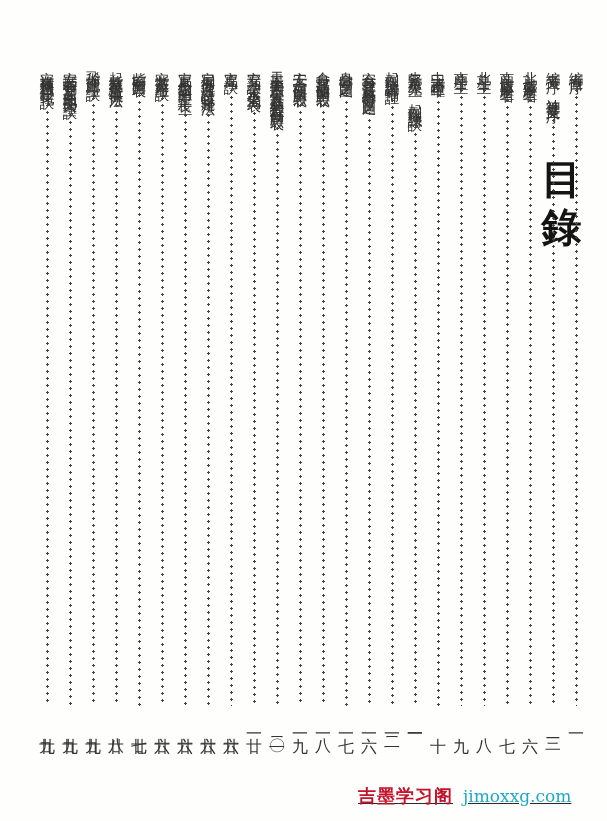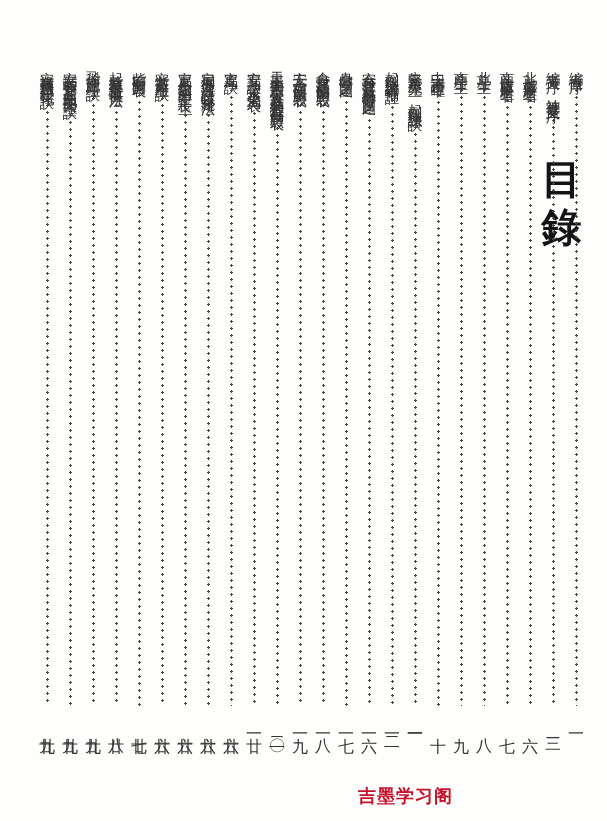--- a/index.html
+++ b/index.html
@@ -31,21 +31,21 @@
     background-image: radial-gradient(circle, #444 1px, transparent 1.3px);
     background-size: 3px 7px; background-repeat: repeat-y;
   }
   .pagenum {
     writing-mode: vertical-rl; font-family: "DejaVu Sans", sans-serif;
     font-size: 16px; line-height: 18px; color: #333; margin-top: 4px;
     min-height: 30px; text-align: center;
   }
   .watermark {
     position: absolute; left: 358px; top: 784px;
-    display: flex; align-items: center; gap: 10px;
+    display: flex; align-items: center; gap: 10px; text-decoration: underline;
   }
   .wm-cn {
     font-family: "DejaVu Sans", sans-serif; font-weight: bold;
     font-size: 18px; color: #c4122b; letter-spacing: 1px;
   }
   .wm-en {
     font-family: "DejaVu Serif", serif; font-size: 17px; color: #22a7c4;
   }
 </style>
 </head>
@@ -172,14 +172,15 @@
       </div>
       <div class="entry" style="left: 39px;">
         <div class="entry-title">安祿權科忌四星變化訣</div>
         <div class="leader"></div>
         <div class="pagenum">廿九</div>
       </div>
     </div>
 
   <div class="watermark">
     <span class="wm-cn">吉墨学习阁</span>
+    <span class="wm-en">jimoxxg.com</span>
   </div>
 </div>
 
 </body></html>

